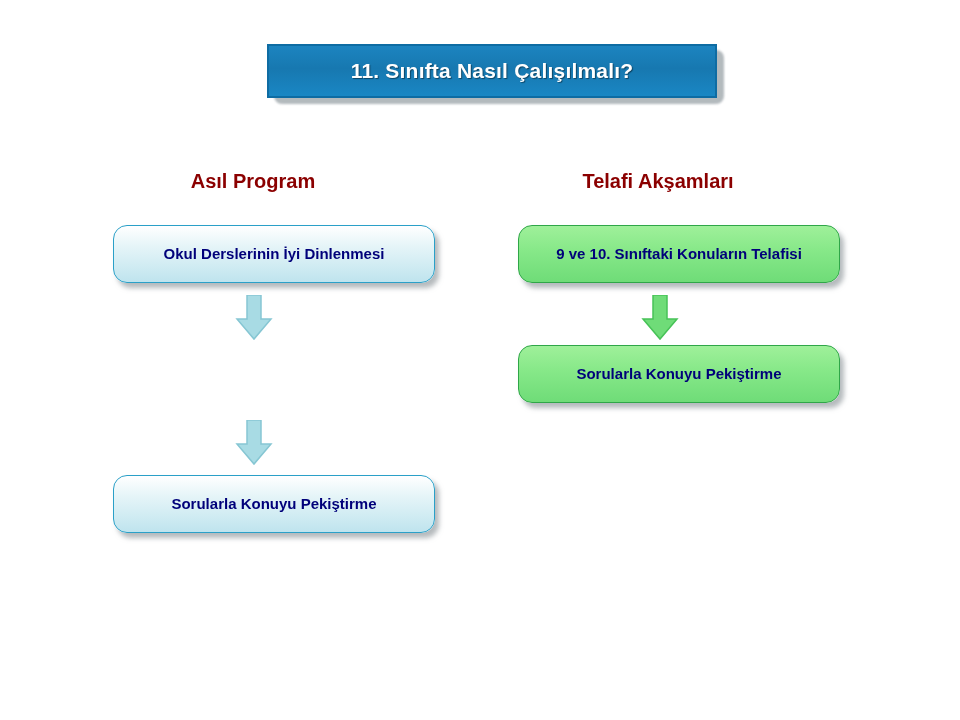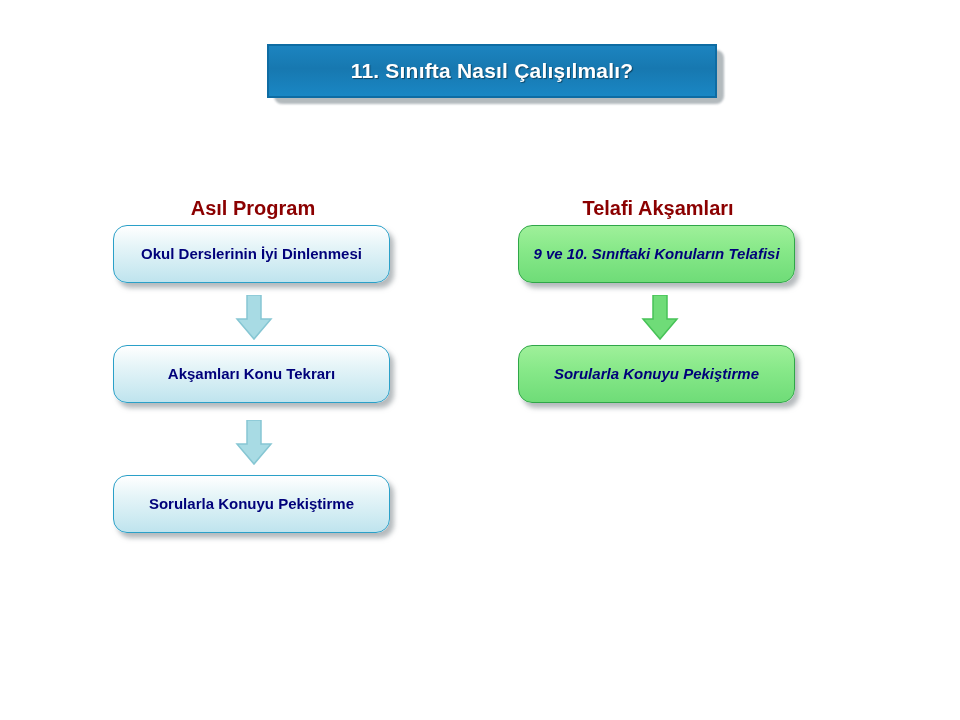--- a/index.html
+++ b/index.html
@@ -55,29 +55,28 @@
   }
 
   
   .col-heading {
     position: absolute;
     font-size: 20px;
     font-weight: bold;
     color: #8b0000;
     text-align: center;
     white-space: nowrap;
-    margin-top: 27px;
   }
   #heading-left  { left: 113px; top: 170px; width: 280px; }
   #heading-right { left: 518px; top: 170px; width: 280px; }
 
   
   .node {
     position: absolute;
-    width: 277px;
+    width: 322px;
     height: 58px;
     border-radius: 14px;
     box-sizing: border-box;
     display: flex;
     align-items: center;
     justify-content: center;
     text-align: center;
     padding: 0 10px;
     font-size: 15px;
     font-weight: bold;
@@ -85,21 +84,20 @@
     line-height: 1.22;
     box-shadow: 4px 5px 5px rgba(120,130,135,0.55);
   }
   .node.blue {
     background: linear-gradient(180deg, #ffffff 0%, #e6f5f8 35%, #bfe4ee 100%);
     border: 1.5px solid #2aa0c8;
   }
   .node.green {
     background: linear-gradient(180deg, #9ff09a 0%, #86e888 45%, #6fdc78 100%);
     border: 1.5px solid #2fa648;
-    font-style: italic;
   }
 
   #node-l1 { left: 113px; top: 225px; }
   #node-l2 { left: 113px; top: 345px; }
   #node-l3 { left: 113px; top: 475px; }
   #node-r1 { left: 518px; top: 225px; }
   #node-r2 { left: 518px; top: 345px; }
 
   
   .arrow {
@@ -118,21 +116,20 @@
 
   <div class="title-shadow"></div>
   <div class="title-box">
     <span class="title-text">11. Sınıfta Nasıl Çalışılmalı?</span>
   </div>
 
   <div class="col-heading" id="heading-left">Asıl Program</div>
   <div class="col-heading" id="heading-right">Telafi Akşamları</div>
 
   <div class="node blue" id="node-l1">Okul Derslerinin İyi Dinlenmesi</div>
-  <div class="node blue" id="node-l2">Akşamları Konu Tekrarı</div>
   <div class="node blue" id="node-l3">Sorularla Konuyu Pekiştirme</div>
 
   <div class="node green" id="node-r1">9 ve 10. Sınıftaki Konuların Telafisi</div>
   <div class="node green" id="node-r2">Sorularla Konuyu Pekiştirme</div>
 
   <div class="arrow" id="arrow-l1">
     <svg width="40" height="46" viewBox="0 0 40 46" xmlns="http://www.w3.org/2000/svg">
       <polygon points="13,0 27,0 27,24 37,24 20,44 3,24 13,24" fill="#a8dbe4" stroke="#86c6d3" stroke-width="1.5"></polygon>
     </svg>
   </div>

